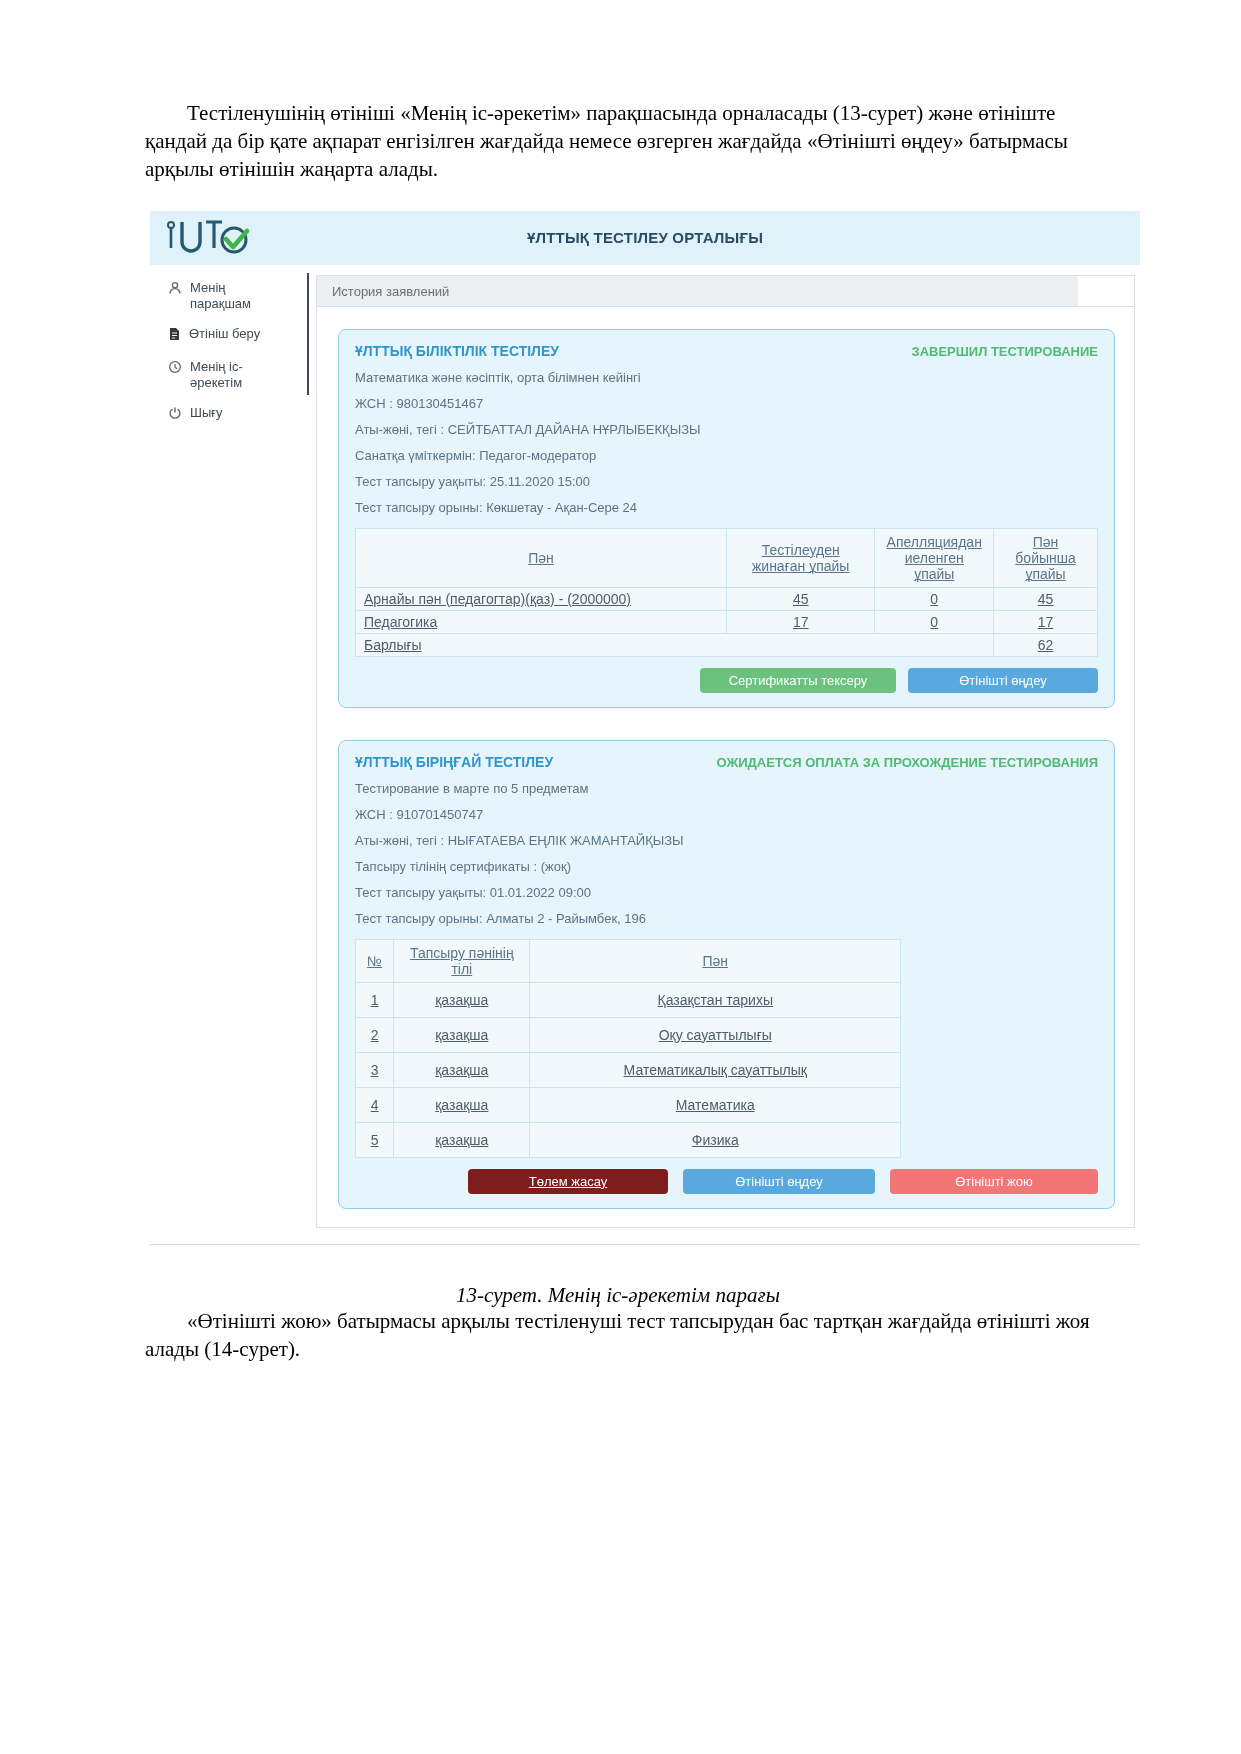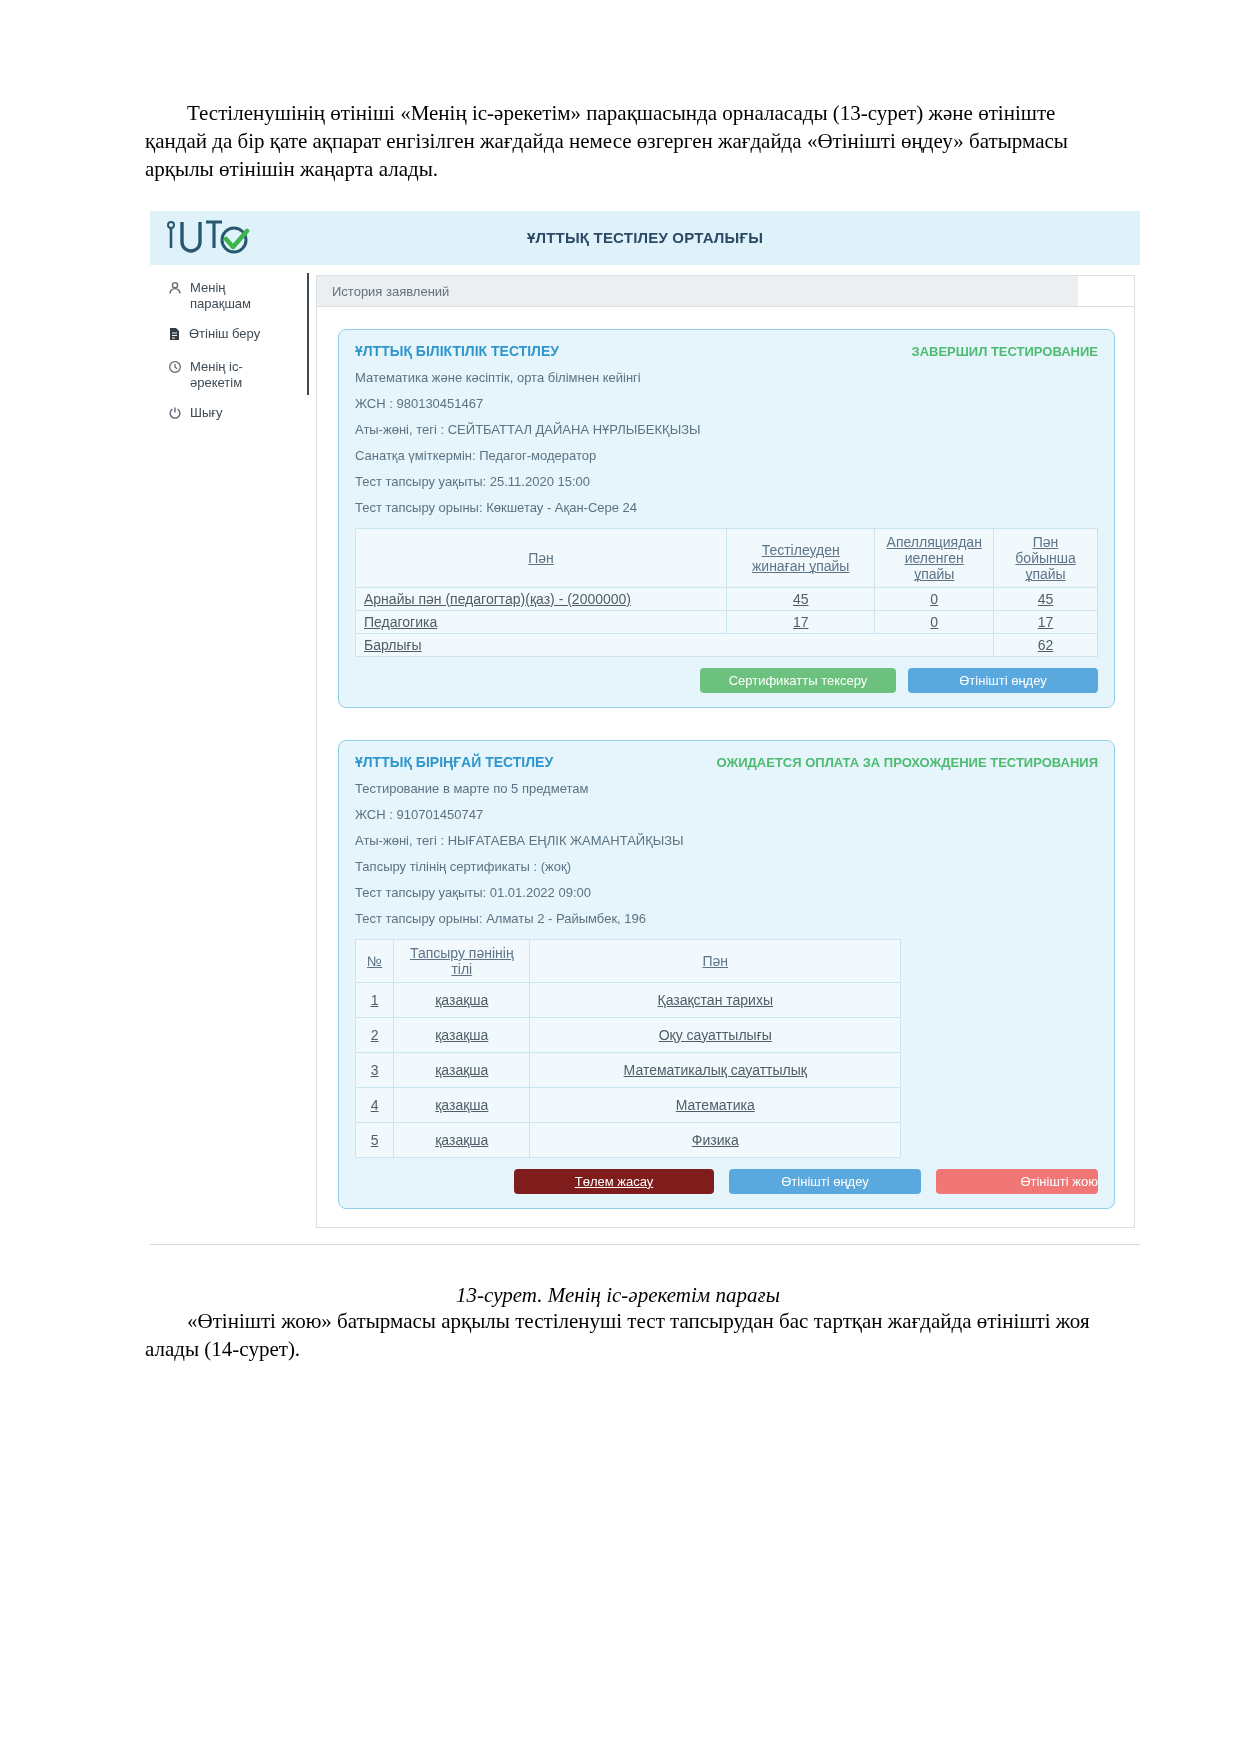--- a/index.html
+++ b/index.html
@@ -55,21 +55,21 @@
   .t2 td { text-align:center; padding:9px 6px; }
   .btn-row { display:flex; justify-content:flex-end; margin-top:11px; }
   .btn {
     height:25px; border:none; border-radius:4px; color:#fff; font-size:13px;
     font-family:inherit; cursor:pointer; padding:0;
   }
   .btn-green { background:#6cc17e; width:196px; margin-right:12px; }
   .btn-blue  { background:#59a9de; width:190px; }
   .btn-pay   { background:#7f1d1d; width:200px; margin-right:15px;text-decoration:underline; }
   .btn-edit2 { background:#59a9de; width:192px; margin-right:15px; }
-  .btn-del   { background:#f17676; width:162px;text-align:right; }
+  .btn-del   { background:#f17676; width:208px; }
   
   .caption { text-align:center; font-style:italic; font-size:21px; margin:38px 20px 0 0; color:#000; }
   .last { margin-top:36px; }
 </style>
 </head>
 <body>
 
 <div class="doc">
 
   <p class="para">Тестіленушінің өтініші «Менің іс-әрекетім» парақшасында орналасады (13-сурет) және өтініште қандай да бір қате ақпарат енгізілген жағдайда немесе өзгерген жағдайда «Өтінішті өңдеу» батырмасы арқылы өтінішін жаңарта алады.</p>

